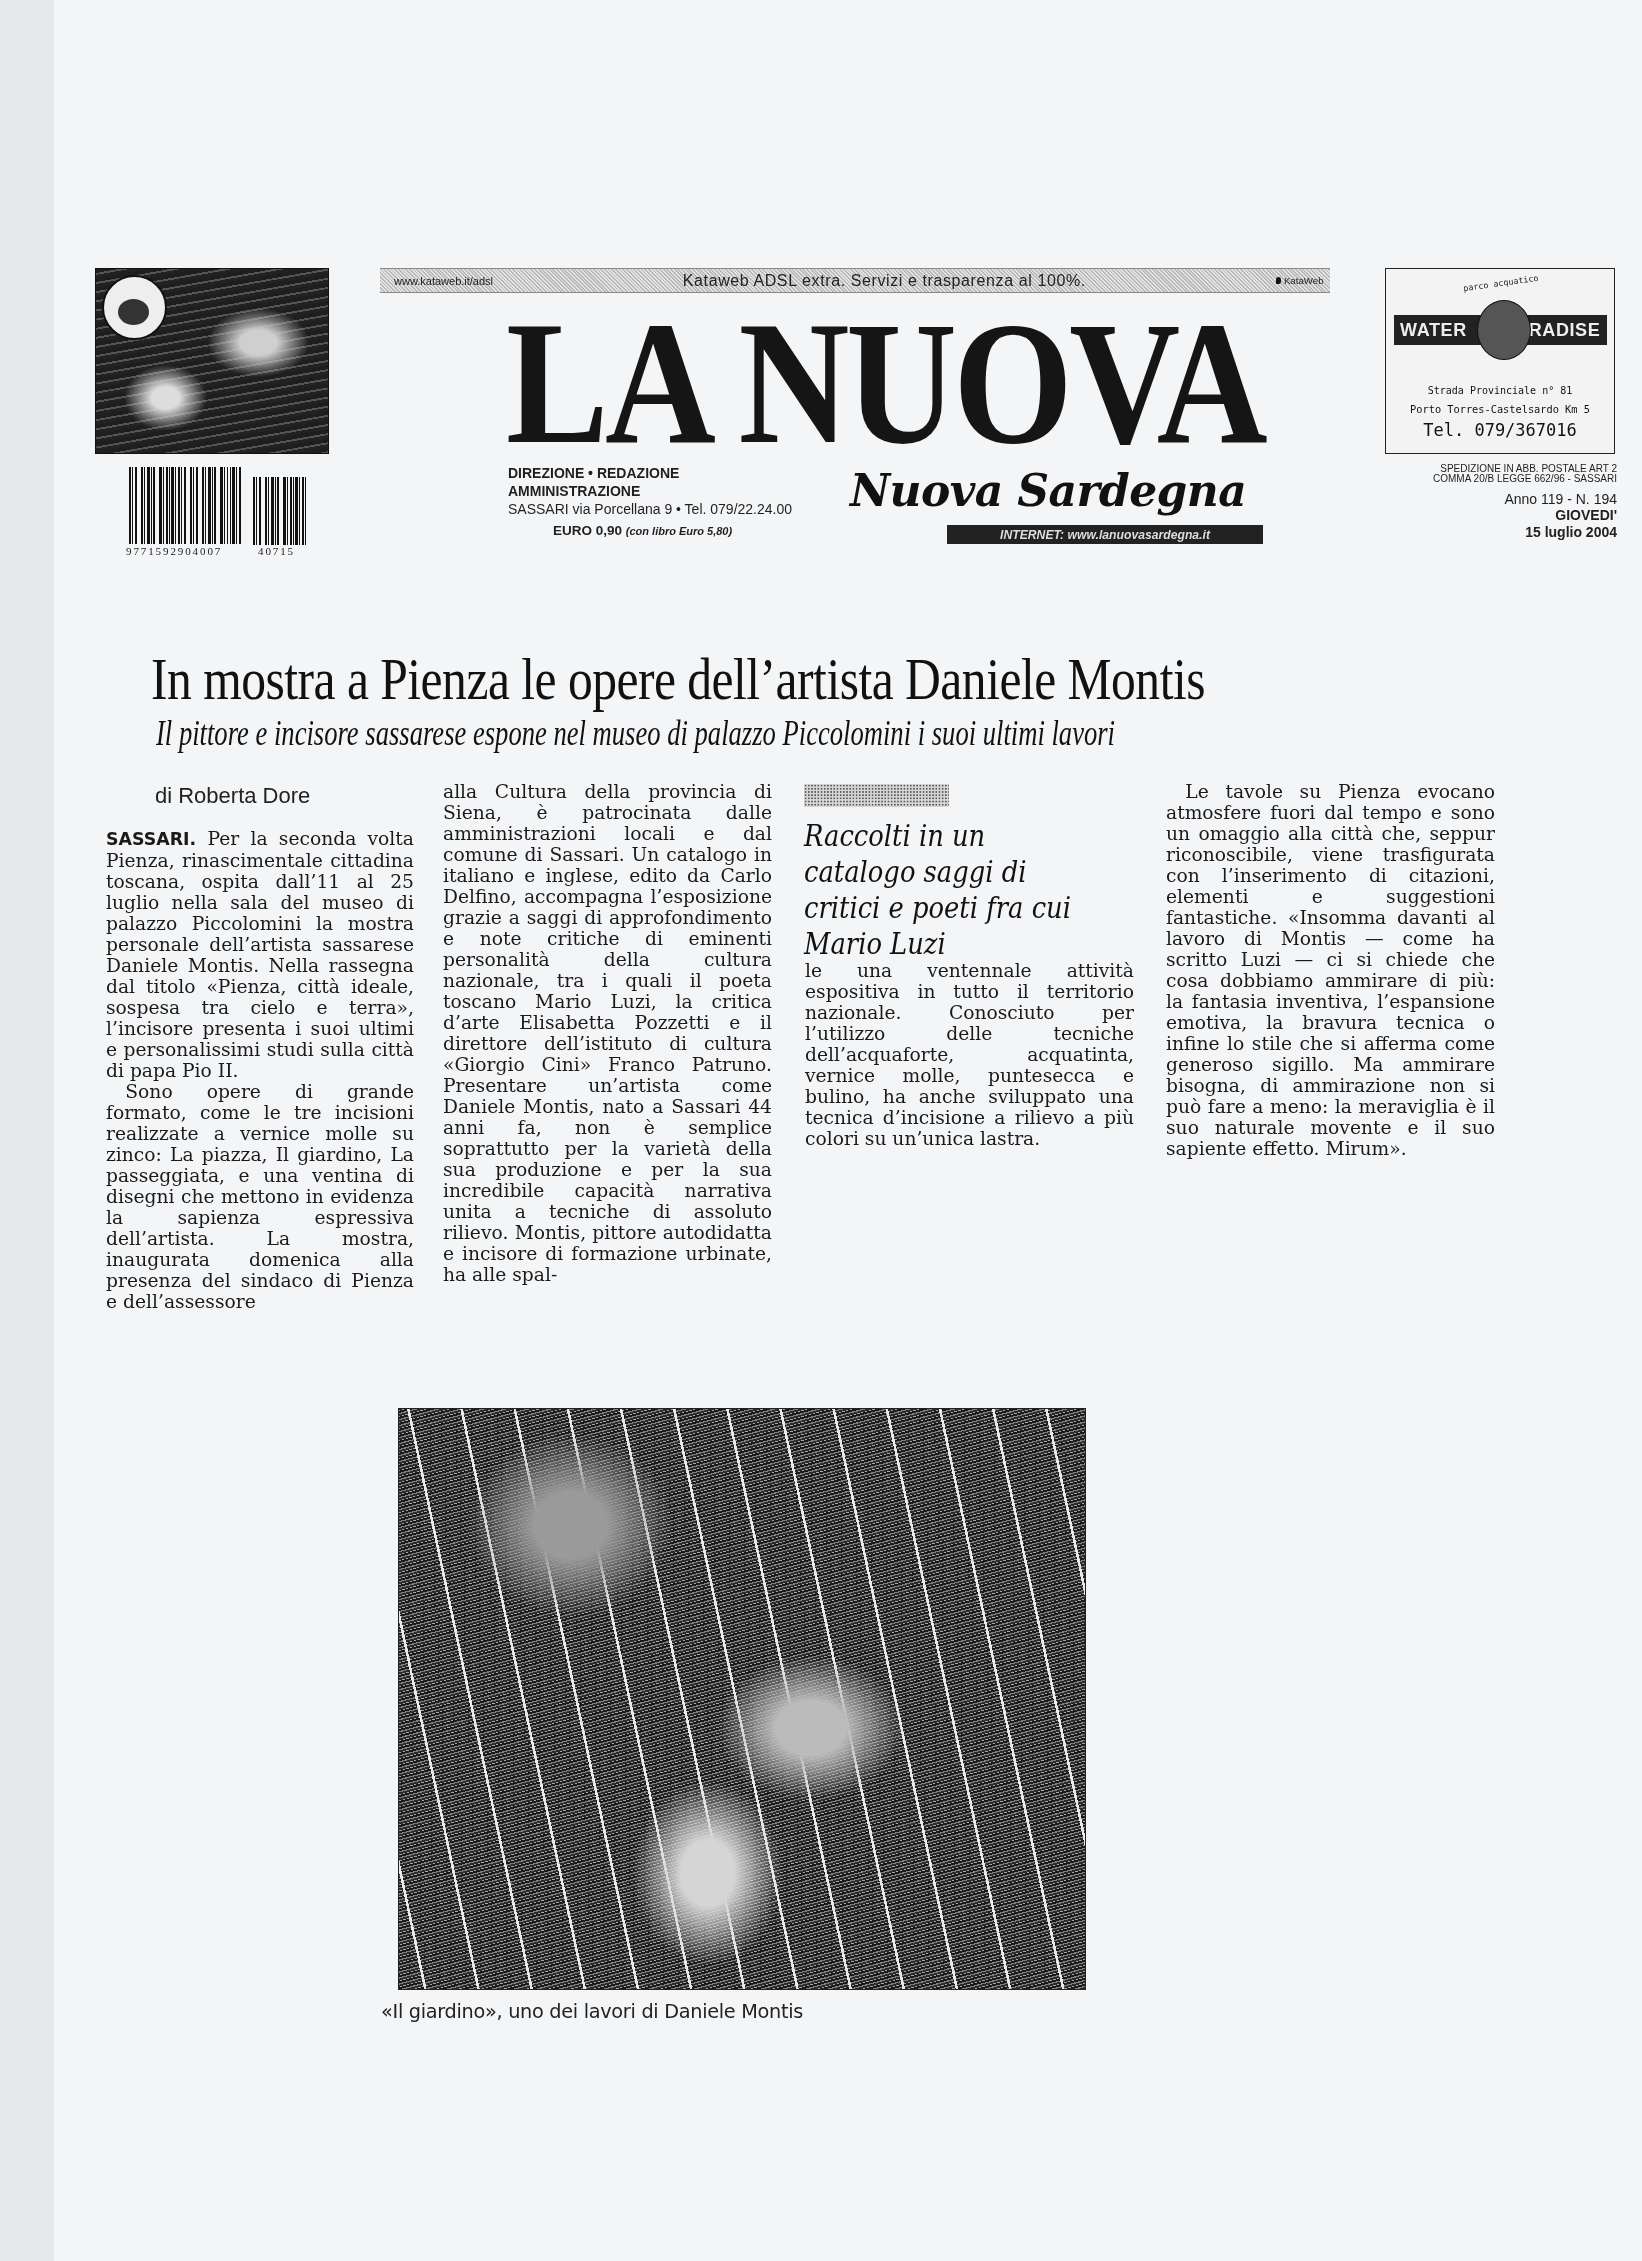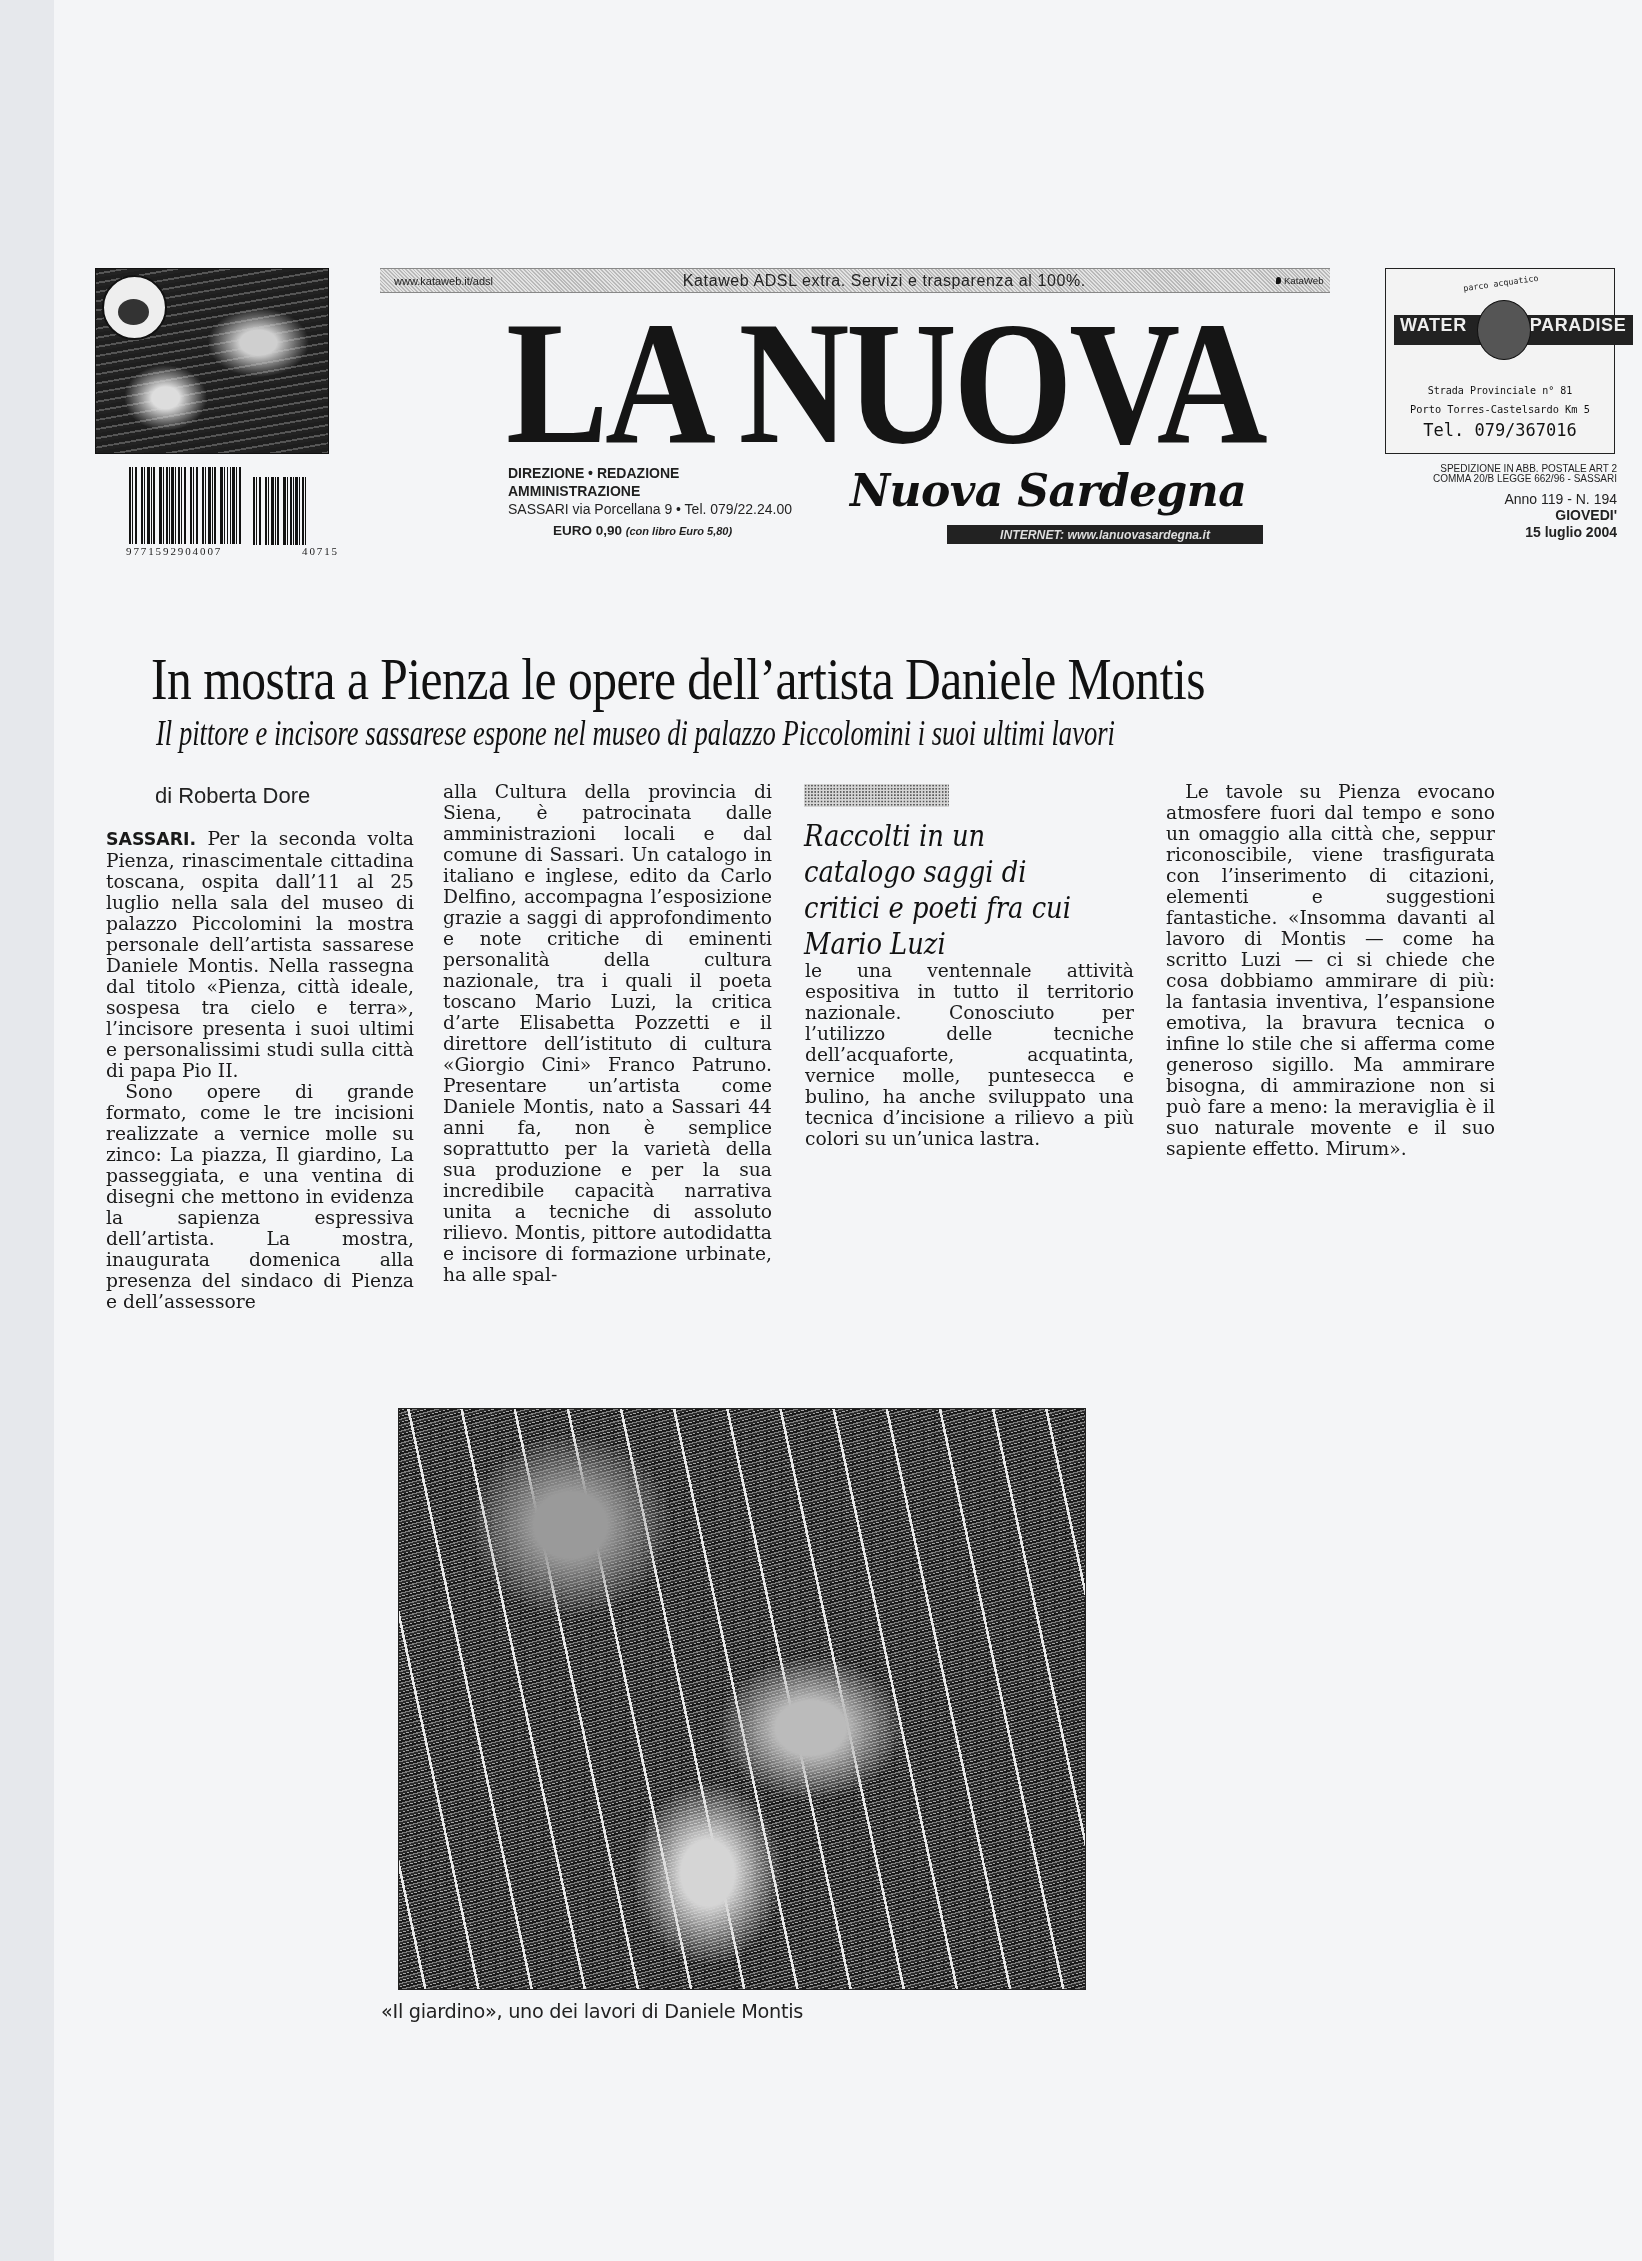--- a/index.html
+++ b/index.html
@@ -30,21 +30,21 @@
   .ad-photo .badge::after {
     content: ""; position: absolute; left: 14px; top: 22px; width: 31px; height: 26px; border-radius: 50%; background: #333;
   }
   .barcode-main { left: 129px; top: 467px; width: 113px; height: 77px; }
   .barcode-sub { left: 253px; top: 477px; width: 53px; height: 68px; }
   .barcode {
     background: repeating-linear-gradient(90deg, #111 0 1.9px, transparent 1.9px 3.2px, #111 3.2px 3.9px, transparent 3.9px 5.8px, #111 5.8px 8.4px, transparent 8.4px 9.7px, #111 9.7px 10.3px, transparent 10.3px 12.2px);
   }
   .barcode-num { font: 11px "Liberation Serif", serif; letter-spacing: 1.9px; color: #222; }
   .bc-num-main { left: 126px; top: 545px; }
-  .bc-num-sub { left: 258px; top: 545px; margin-left: 44px; }
+  .bc-num-sub { left: 258px; top: 545px; }
 
   .ad-banner {
     left: 380px; top: 268px; width: 950px; height: 23px;
     background: repeating-linear-gradient(45deg, #b9b9b9 0 1.3px, #e3e3e3 1.3px 2.6px);
     border-top: 0.6px solid #888; border-bottom: 0.6px solid #888;
     display: flex; align-items: center; justify-content: space-between;
     font-family: "Liberation Sans", sans-serif; color: #222;
   }
   .ad-banner .url { font-size: 11px; padding-left: 14px; }
   .ad-banner .slogan { font-size: 16px; letter-spacing: 0.6px; }
@@ -68,23 +68,23 @@
     font-size: 44px; color: #111; letter-spacing: -0.6px;
   }
   .internet-bar {
     left: 947px; top: 525px; width: 316px; height: 19.3px; background: #222; color: #ddd;
     font: italic bold 12.2px "Liberation Sans", sans-serif; display: flex; align-items: center; justify-content: center;
   }
 
   .wp-ad { left: 1385px; top: 268px; width: 228px; height: 184px; border: 1.3px solid #222; background: #f3f3f3; }
   .wp-ad .arc { position: absolute; left: 77px; top: 9px; font: 8.4px "DejaVu Sans Mono", monospace; color: #222; transform: rotate(-8deg); }
   .wp-ad .wp-logo {
-    position: absolute; left: 7.7px; top: 46px; width: 239px; height: 30px;
+    position: absolute; left: 7.7px; top: 46px; width: 213px; height: 30px;
     background: #222; color: #eee; font: bold 18px "Liberation Sans", sans-serif; letter-spacing: 0.6px;
-    display: flex; justify-content: space-between; padding: 0 6.4px; box-sizing: border-box;
+    display: flex; align-items: center; justify-content: space-between; padding: 0 6.4px; box-sizing: border-box;
   }
   .wp-ad .mascot { position: absolute; left: 91px; top: 31px; width: 52px; height: 58px; border-radius: 50%; background: #555; border: 1.9px solid #111; }
   .wp-ad .addr { position: absolute; left: 0; right: 0; font-family: "DejaVu Sans Mono", monospace; color: #111; text-align: center; }
   .wp-ad .a1 { top: 116px; font-size: 10px; }
   .wp-ad .a2 { top: 134px; font-size: 10.3px; }
   .wp-ad .a3 { top: 151px; font-size: 17px; }
   .edition { right: 26px; top: 464px; text-align: right; font-family: "Liberation Sans", sans-serif; color: #222; }
   .edition .post { font-size: 10px; line-height: 10.3px; }
   .edition .num { font-size: 14px; margin-top: 6.4px; }
   .edition .day { font-size: 14px; font-weight: bold; line-height: 17px; }

